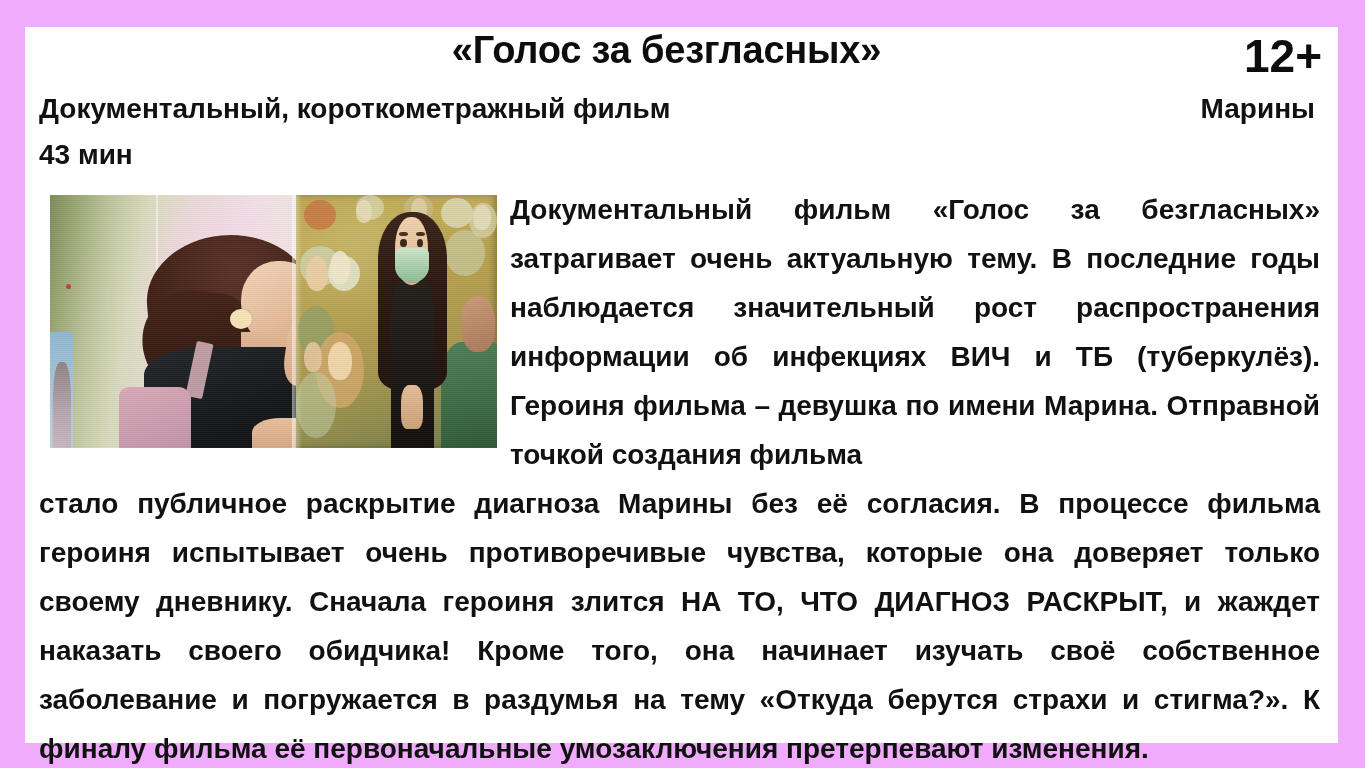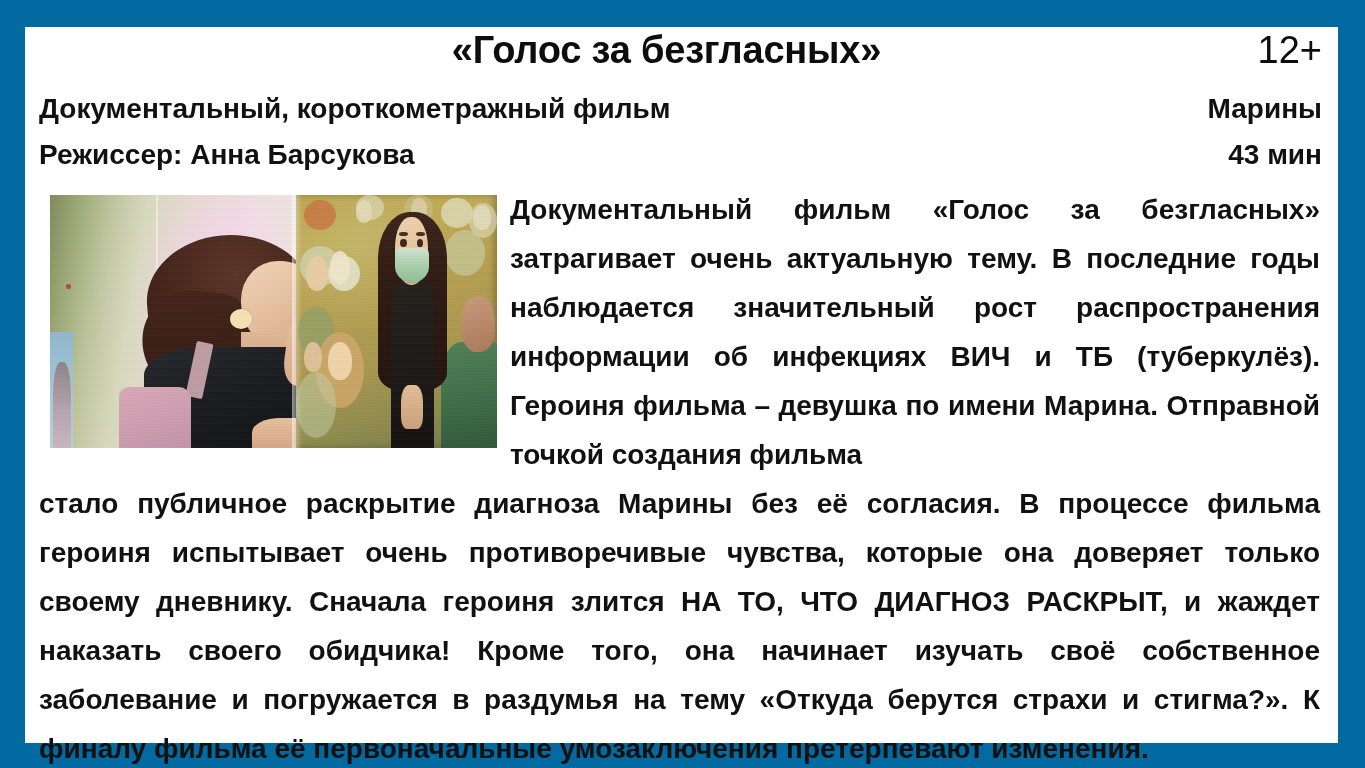--- a/index.html
+++ b/index.html
@@ -4,21 +4,21 @@
 <style>
   html, body {
     margin: 0;
     padding: 0;
     background: #ffffff;
   }
   #slide {
     position: relative;
     width: 1365px;
     height: 768px;
-    background: #0369a1;
+    background: #f0abfc;
     overflow: hidden;
     font-family: "Liberation Sans", "DejaVu Sans", sans-serif;
   }
   #panel {
     position: absolute;
     left: 25px;
     top: 27px;
     width: 1313px;
     height: 716px;
     background: #ffffff;
@@ -34,29 +34,29 @@
     font-size: 38px;
     font-weight: bold;
     color: #0d0d0d;
     letter-spacing: -0.2px;
     white-space: nowrap;
   }
   .age-badge {
     position: absolute;
     right: 16px;
     top: 2px;
-    font-size: 38px;
-    font-weight: normal;
+    font-size: 46px;
+    font-weight: bold;
     color: #0d0d0d;
     margin-left: 9px;
   }
   .meta-row {
     position: absolute;
     left: 14px;
-    right: 16px;
+    right: 23px;
     font-size: 28px;
     font-weight: bold;
     color: #111111;
     display: flex;
     justify-content: space-between;
     align-items: center;
     white-space: nowrap;
   }
   .meta-row.r1 { top: 66px; }
   .meta-row.r2 { top: 112px; }
@@ -315,21 +315,20 @@
     <div class="title">«Голос за безгласных»</div>
 
     <div class="age-badge">12+</div>
 
     <div class="meta-row r1">
       <span>Документальный, короткометражный фильм</span>
       <span>Марины</span>
     </div>
 
     <div class="meta-row r2">
-      <span>Режиссер: Анна Барсукова</span>
       <span>43 мин</span>
     </div>
 
     <div class="photo">
       <div class="photo-inner">
 
         <div class="wall">
           <div class="wall-seam"></div>
           <div class="wall-blue"></div>
           <div class="wall-dot"></div>

